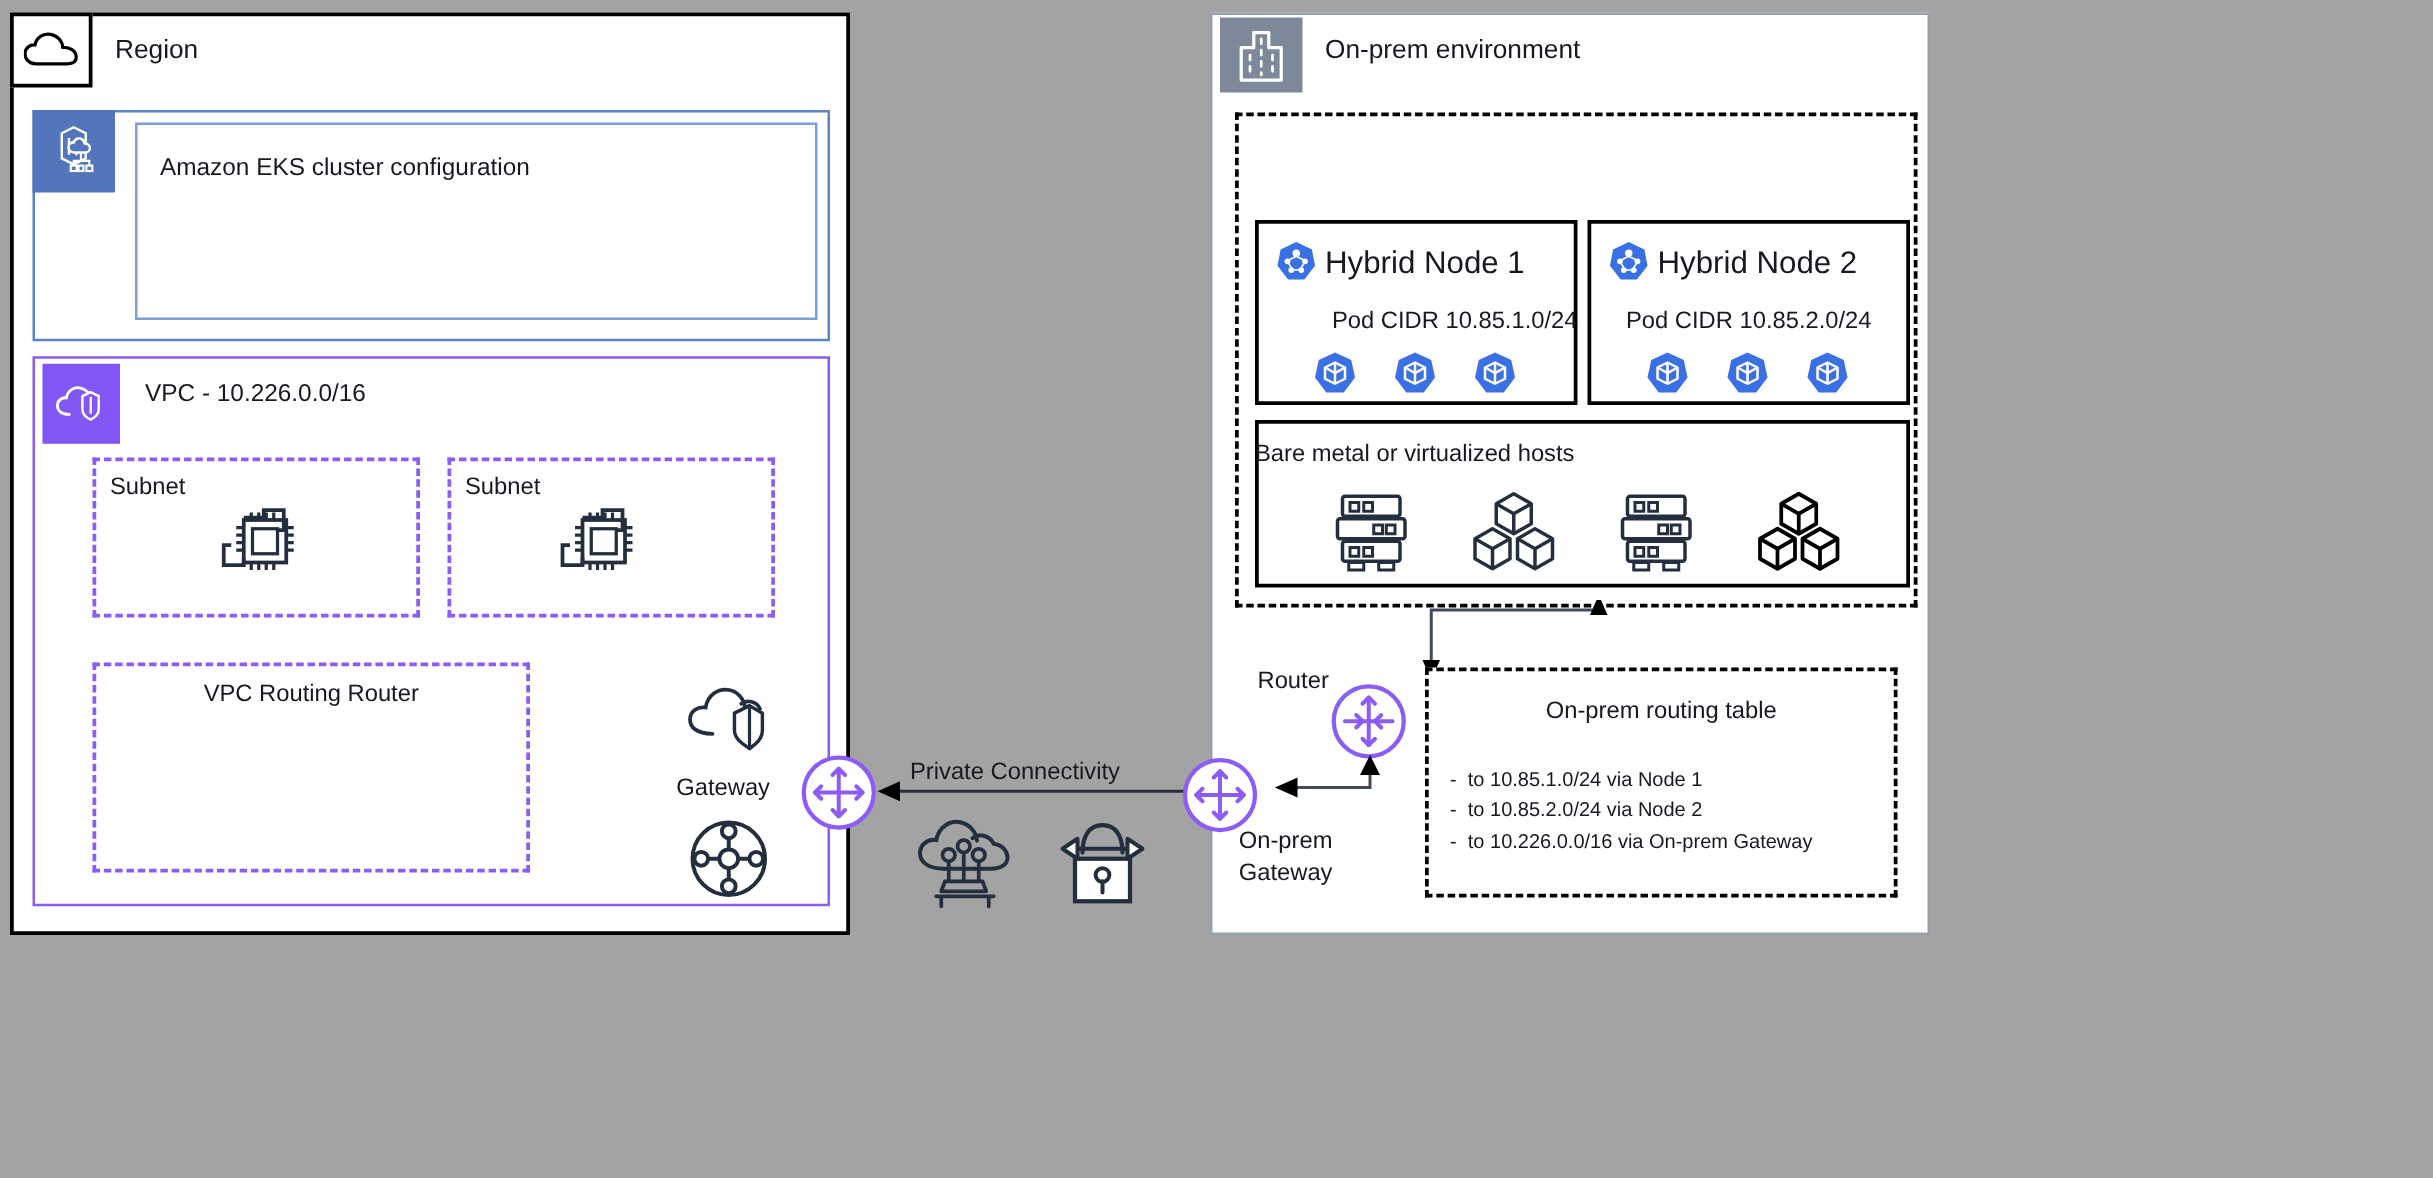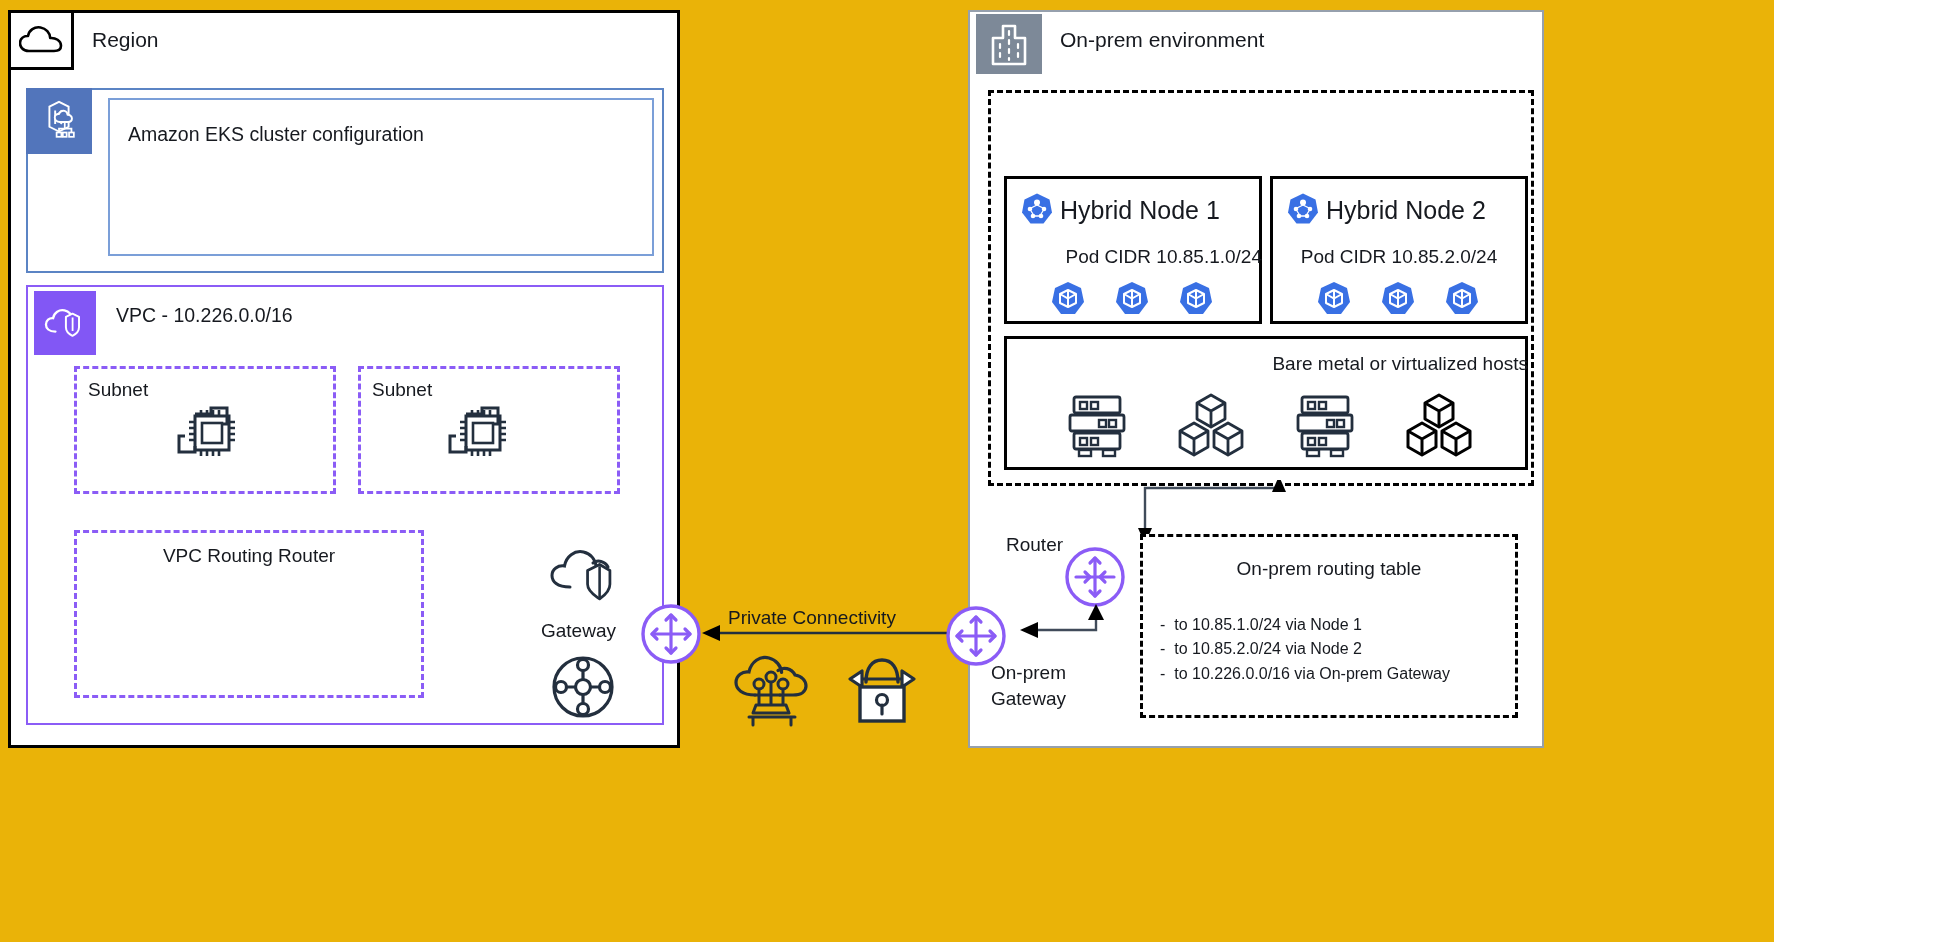--- a/index.html
+++ b/index.html
@@ -3,23 +3,23 @@
 <meta charset="utf-8">
 <style>
   html,body{margin:0;padding:0;background:#ffffff;}
   body{
     font-family:"Liberation Sans", sans-serif;
     color:#16191f;
     -webkit-font-smoothing:antialiased;
   }
   #canvas{
     position:relative;
-    width:1774px;
+    width:1946px;
     height:942px;
-    background:#eab308;
+    background:#a3a3a3;
     overflow:hidden;
   }
   .abs{position:absolute;}
   .txt{white-space:pre;line-height:1.25;}
 
   
   #region-box{
     left:8px; top:10px; width:672px; height:738px;
     border:3px solid #000000; box-sizing:border-box; background:#fff;
   }
@@ -109,21 +109,21 @@
   #node-1-cidr{left:1004px; width:258px; text-align:right;}
   #node-2-cidr{left:1270px; width:258px; text-align:center;}
   .pods{top:280px; display:flex; gap:28px;}
   #node-1-pods{left:1050px;}
   #node-2-pods{left:1316px;}
 
   #hosts-box{
     left:1004px; top:336px; width:524px; height:134px;
     border:3px solid #000;box-sizing:border-box;background:#fff;
   }
-  #hosts-title{left:1004px; top:352px; width:524px; text-align:right; font-size:19px;}
+  #hosts-title{left:1004px; top:352px; width:524px; text-align:left; font-size:19px;}
   #hosts-icons{left:1066px; top:392px; display:flex; gap:48px; align-items:center;}
 
   #router-label{left:1006px; top:533px; font-size:19px;}
   #router-icon{left:1064px; top:546px;}
   #opgw-icon{left:945px; top:605px;}
   #opgw-label{left:991px; top:660px; font-size:19px; line-height:1.35;}
 
   #oprt-box{
     left:1140px; top:534px; width:378px; height:184px;
     border:3px dashed #000;box-sizing:border-box;background:#fff;

